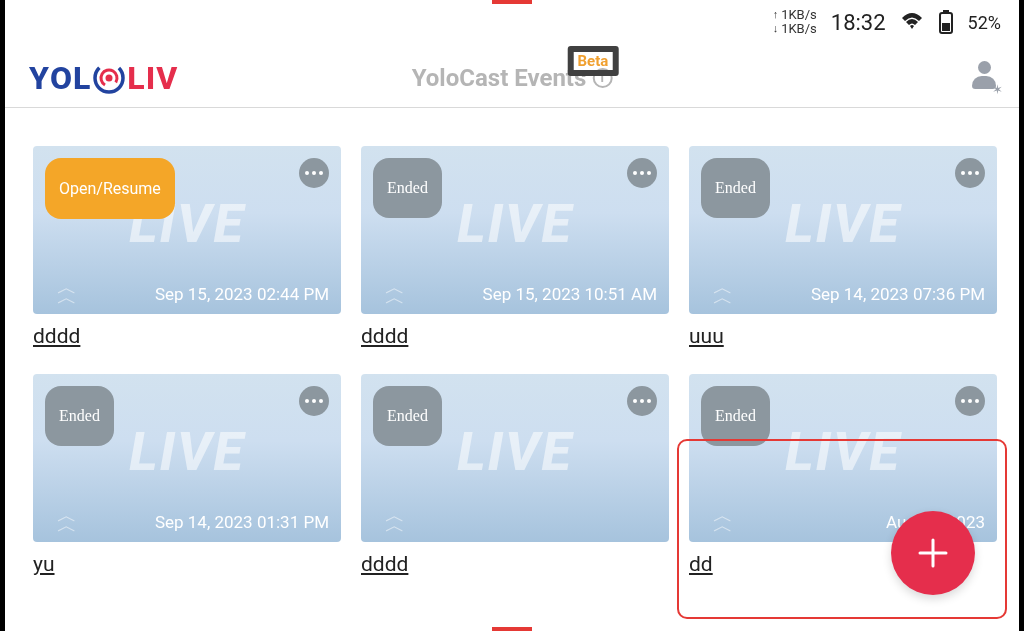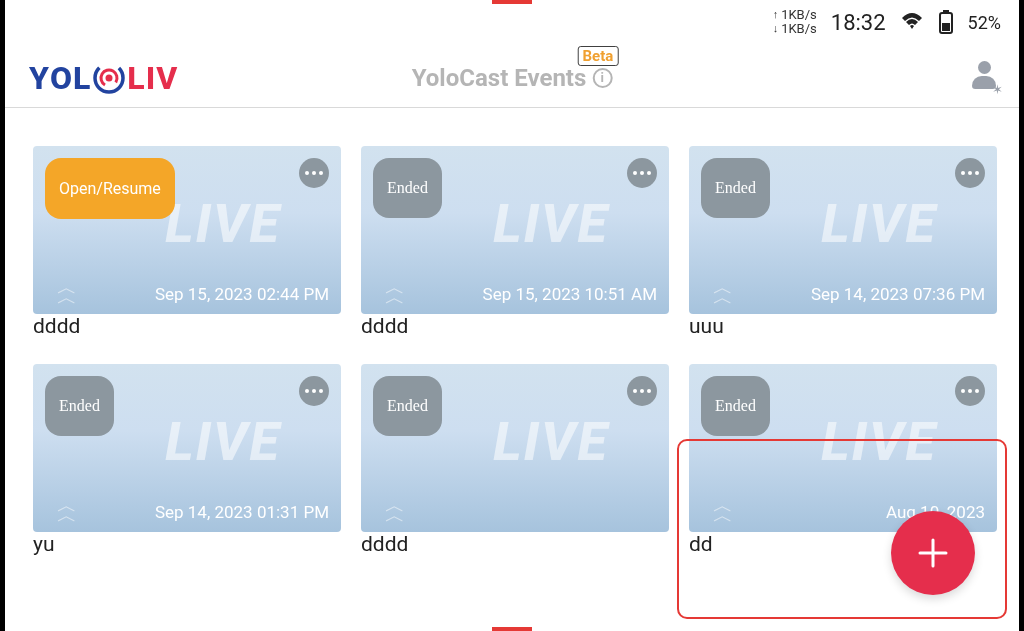--- a/index.html
+++ b/index.html
@@ -21,43 +21,43 @@
     .logo { display:flex; align-items:center; gap:0; font-weight:800; letter-spacing:1px; font-size:32px; }
     .logo .y, .logo .o1, .logo .l1 { color:#22439f; }
     .logo .l2, .logo .i, .logo .v { color:#e52e4c; }
     .logo-mark { position:relative; width:34px; height:34px; margin:0 1px; }
     .logo-mark svg { display:block; }
 
     .tabs { position:absolute; left:50%; transform:translateX(-50%); display:flex; align-items:center; gap:56px; }
     .tab { position:relative; font-size:24px; font-weight:700; color:#b5b5b5; cursor:pointer; display:flex; align-items:center; gap:6px; }
     .tab.active { color:#1a1a1a; }
     .tab.active::after { content:""; position:absolute; left:50%; transform:translateX(-50%); bottom:-16px; width:60px; height:4px; background:#e52e4c; border-radius:3px; }
-    .beta-badge { position:absolute; top:-18px; right:-6px; color:#f0a030; font-size:15px; font-weight:700; border:1px solid #404040; border-radius:3px; padding:0 4px; line-height:1.2; }
+    .beta-badge { position:absolute; top:-18px; right:-6px; color:#f0a030; font-size:15px; font-weight:700; border:6px solid #404040; border-radius:3px; padding:0 4px; line-height:1.2; }
     .info-circle { width:20px; height:20px; border:2px solid #b5b5b5; border-radius:50%; display:flex; align-items:center; justify-content:center; font-size:13px; color:#b5b5b5; font-weight:700; }
 
     .profile-icon { margin-left:auto; position:relative; width:30px; height:34px; }
     .profile-icon .head { width:13px; height:13px; border-radius:50%; background:#9aa0aa; margin:0 auto; }
     .profile-icon .body { width:24px; height:13px; border-radius:12px 12px 4px 4px; background:#9aa0aa; margin:2px auto 0; }
     .profile-icon .gear { position:absolute; bottom:-2px; right:-4px; color:#9aa0aa; font-size:13px; }
 
     
     .content { position:absolute; top:126px; left:0; right:0; bottom:0; padding:20px 22px 0 28px; }
     .grid { display:grid; grid-template-columns:repeat(3,1fr); gap:26px 20px; }
     .card { }
     .thumb { position:relative; height:168px; border-radius:4px; overflow:hidden; background:linear-gradient(to bottom,#d2e2ef 0%,#cddef0 40%,#a6c3dd 100%); }
-    .thumb .live-word { position:absolute; top:46%; left:50%; transform:translate(-50%,-50%); font-size:54px; font-weight:800; color:rgba(255,255,255,0.55); letter-spacing:2px; font-style:italic;margin-left:36px; }
+    .thumb .live-word { position:absolute; top:46%; left:50%; transform:translate(-50%,-50%); font-size:54px; font-weight:800; color:rgba(255,255,255,0.55); letter-spacing:2px; font-style:italic; }
     .thumb .chevrons { position:absolute; bottom:12px; left:24px; display:flex; flex-direction:column; align-items:center; gap:-6px; color:rgba(255,255,255,0.5); }
     .thumb .chevrons span { font-size:20px; line-height:0.5; }
     .status-pill { position:absolute; top:12px; left:12px; padding:21px 14px; border-radius:16px; font-size:16px; color:#fff; }
     .status-pill.open { background:#f4a628; }
     .status-pill.ended { background:#8c979f;font-family:Liberation Serif, serif; }
     .dots-btn { position:absolute; top:12px; right:12px; width:30px; height:30px; border-radius:50%; background:#8c979f; display:flex; align-items:center; justify-content:center; gap:3px; cursor:pointer; }
     .dots-btn span { width:4px; height:4px; border-radius:50%; background:#fff; }
     .datetime { position:absolute; bottom:10px; right:12px; font-size:17px; color:#fff; }
-    .card-title { font-size:21px; color:#222; }
+    .card-title { margin-top:10px; font-size:21px; color:#222;text-decoration:underline; }
 
     
     .fab { position:absolute; bottom:36px; right:44px; width:84px; height:84px; border-radius:50%; background:#e52e4c; display:flex; align-items:center; justify-content:center; cursor:pointer; box-shadow:0 4px 10px rgba(0,0,0,0.15); }
     .fab svg { display:block; }
 
     .highlight-box { position:absolute; right:12px; bottom:12px; width:330px; height:180px; border:2px solid #e53935; border-radius:10px; pointer-events:none; }
   </style>
 </head>
 <body>
 

